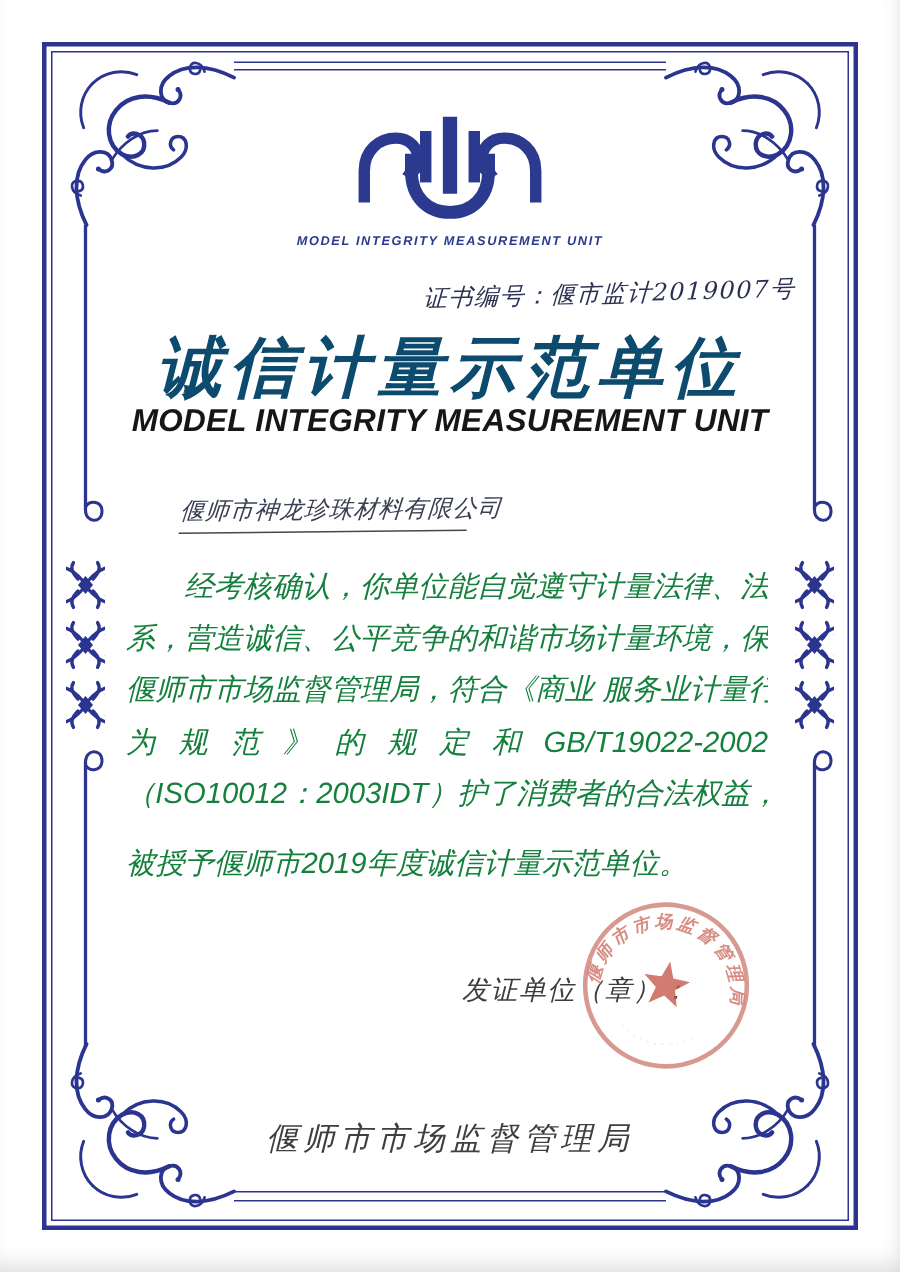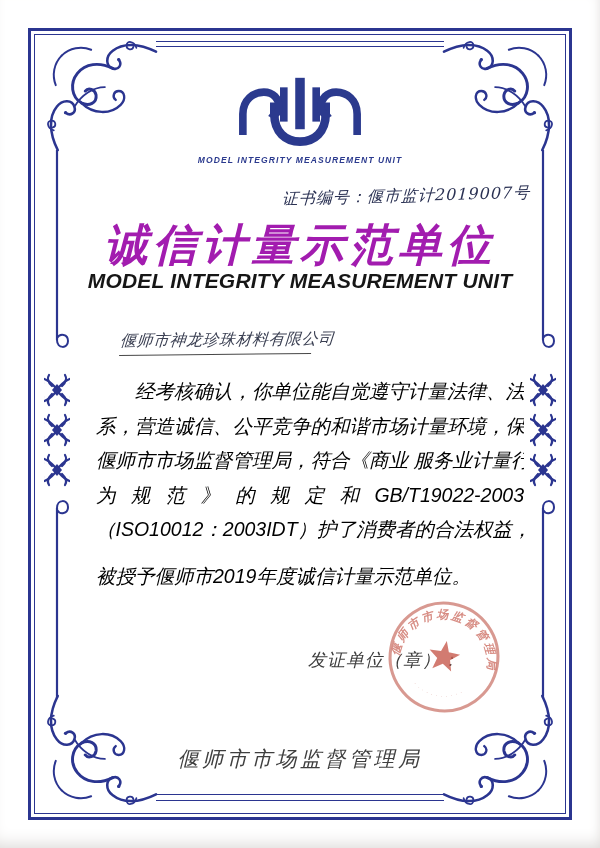--- a/index.html
+++ b/index.html
@@ -37,34 +37,34 @@
   }
   .cert-no{
     position:absolute;right:70px;top:186px;
     font-family:"DejaVu Serif", serif;
     font-size:16px;color:#2a3153;transform:rotate(-1.5deg) skewX(-4deg);
     letter-spacing:1px;white-space:nowrap;
   }
   .title-cn{
     position:absolute;left:0;right:0;top:216px;text-align:center;
     font-family:"DejaVu Serif","Liberation Serif",serif;
-    font-size:44px;font-weight:bold;color:#a21caf;letter-spacing:5px;white-space:nowrap;
+    font-size:44px;font-weight:bold;color:#0c4a6e;letter-spacing:5px;white-space:nowrap;
   }
   .title-en{
     position:absolute;left:0;right:0;top:269px;text-align:center;
     font-size:21px;font-weight:900;color:#161616;letter-spacing:0.2px;white-space:nowrap;
   }
   .awardee{
     position:absolute;left:120px;top:330px;width:192px;
     border-bottom:1.5px solid #474747;padding-bottom:3px;
     font-family:"DejaVu Serif", serif;
     font-size:16px;color:#3a3f52;transform:rotate(-0.6deg) skewX(-5deg);
     letter-spacing:0.5px;white-space:nowrap;
   }
-  .body-text{position:absolute;left:96px;top:374px;width:428px;color:#000000;}
+  .body-text{position:absolute;left:84px;top:374px;width:428px;color:#15803d;}
   .body-text .line{
     height:34.5px;line-height:34.5px;font-size:19.5px;
     text-align:justify;text-align-last:justify;white-space:nowrap;overflow:hidden;
   }
   .body-text .line:first-child{text-indent:2em;}
   .body-text .line:last-child{text-align-last:left;margin-top:12px;}
   .issuer{
     position:absolute;left:308px;top:648px;font-size:18px;color:#3d3d3d;
     letter-spacing:1px;white-space:nowrap;
   }
@@ -168,21 +168,21 @@
 
   <div class="title-cn">诚信计量示范单位</div>
   <div class="title-en">MODEL INTEGRITY MEASUREMENT UNIT</div>
 
   <div class="awardee">偃师市神龙珍珠材料有限公司</div>
 
   <div class="body-text">
     <div class="line">经考核确认，你单位能自觉遵守计量法律、法</div>
     <div class="line">系，营造诚信、公平竞争的和谐市场计量环境，保</div>
     <div class="line">偃师市市场监督管理局，符合《商业 服务业计量行</div>
-    <div class="line">为规范》的规定和GB/T19022-2003</div>
+    <div class="line">为规范》的规定和GB/T19022-2002</div>
     <div class="line">（ISO10012：2003IDT）护了消费者的合法权益，</div>
     <div class="line">被授予偃师市2019年度诚信计量示范单位。</div>
   </div>
 
   <div class="issuer">发证单位（章）：</div>
 
   <svg class="seal" viewBox="0 0 120 120">
     <g transform="rotate(10 60 60)">
       <circle cx="60" cy="60" r="53" stroke="#d08379" stroke-width="3" fill="none"></circle>
       <path d="M60,44 L63.9,54.6 L75.2,55.1 L66.4,62.1 L69.4,72.9 L60,66.7 L50.6,72.9 L53.6,62.1 L44.8,55.1 L56.1,54.6 Z" fill="#c95f52"></path>

